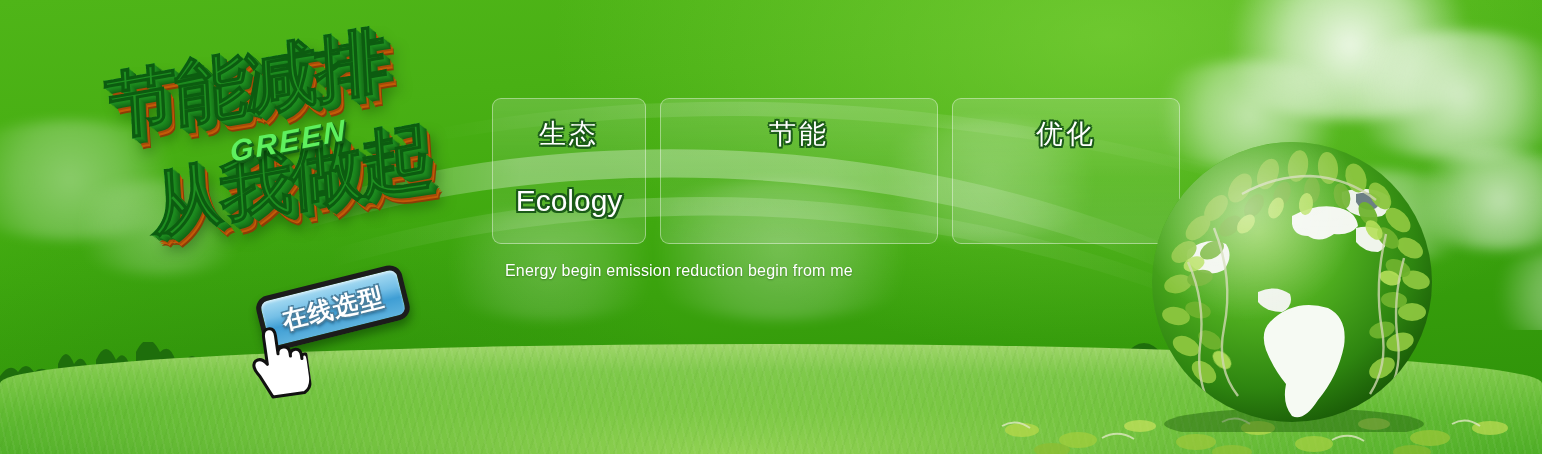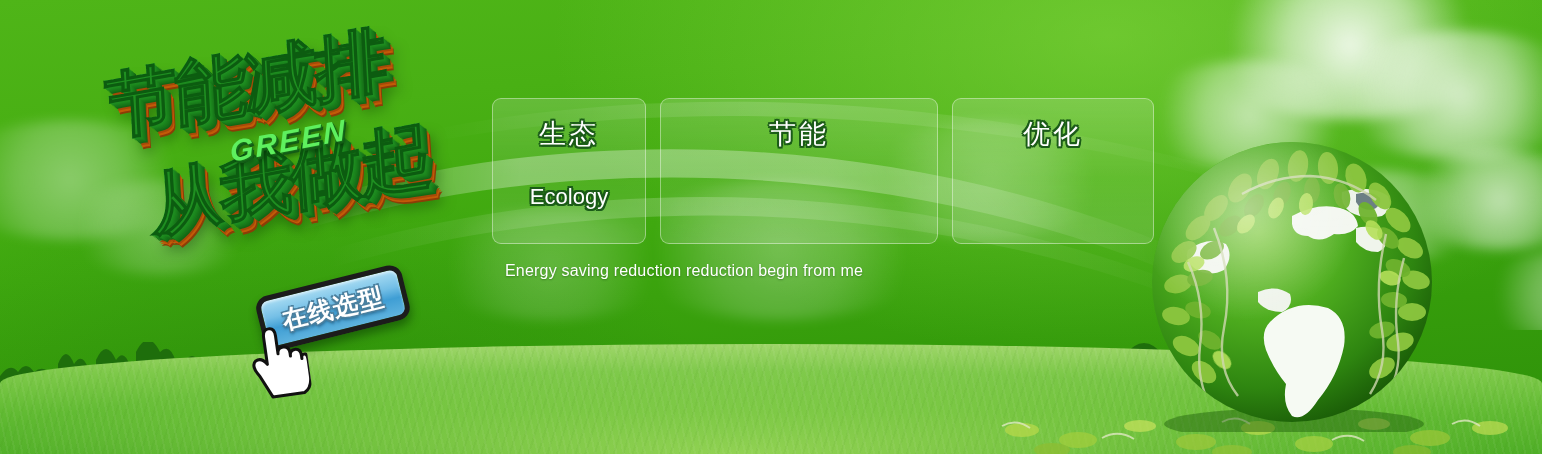--- a/index.html
+++ b/index.html
@@ -105,30 +105,30 @@
   .cards{position:absolute;left:492px;top:98px;display:flex;gap:14px;text-align:right;}
   .card{
     width:154px;height:146px;
     border-radius:9px;
     border:1px solid rgba(255,255,255,.40);
     background:linear-gradient(180deg,rgba(255,255,255,.16) 0%,rgba(255,255,255,.07) 55%,rgba(255,255,255,.13) 100%);
     display:flex;flex-direction:column;align-items:center;
     padding-top:22px;
   }
   .card.wide{width:278px;}
-  .card.wide2{width:202px;}
+  .card.wide2{width:228px;}
   .card-cn{
     font-size:27px;color:#ffffff;letter-spacing:3px;line-height:1;
     text-shadow:
       -1.6px -1.6px 0 #1b5b18,1.6px -1.6px 0 #1b5b18,-1.6px 1.6px 0 #1b5b18,1.6px 1.6px 0 #1b5b18,
       -2px 0 0 #1b5b18,2px 0 0 #1b5b18,0 -2px 0 #1b5b18,0 2px 0 #1b5b18;
   }
   .card-en{
     margin-top:38px;
-    font-size:22px;color:#ffffff;line-height:1;
+    font-size:30px;color:#ffffff;line-height:1;
     text-shadow:
       -1.8px -1.8px 0 #1b5b18,1.8px -1.8px 0 #1b5b18,-1.8px 1.8px 0 #1b5b18,1.8px 1.8px 0 #1b5b18,
       -2.2px 0 0 #1b5b18,2.2px 0 0 #1b5b18,0 -2.2px 0 #1b5b18,0 2.2px 0 #1b5b18;
   }
 
   
   .tagline{
     position:absolute;left:505px;top:262px;
     font-size:16px;color:#ffffff;letter-spacing:.2px;
     text-shadow:0 1px 2px rgba(20,70,10,.45);
@@ -260,21 +260,21 @@
     <div class="card wide">
       <div class="card-cn">节能</div>
     </div>
 
     <div class="card wide2">
       <div class="card-cn">优化</div>
     </div>
 
   </div>
 
-  <div class="tagline">Energy saving reduction reduction begin from me</div>
+  <div class="tagline">Energy begin emission reduction begin from me</div>
 
   <div class="globe-wrap">
     <svg viewBox="0 0 300 300" width="300" height="300">
       <defs>
         <radialGradient id="gsphere" cx="38%" cy="32%" r="72%">
           <stop offset="0%" stop-color="#7cc93a"></stop>
           <stop offset="42%" stop-color="#4fae1f"></stop>
           <stop offset="78%" stop-color="#2e8510"></stop>
           <stop offset="100%" stop-color="#1a5c07"></stop>
         </radialGradient>

